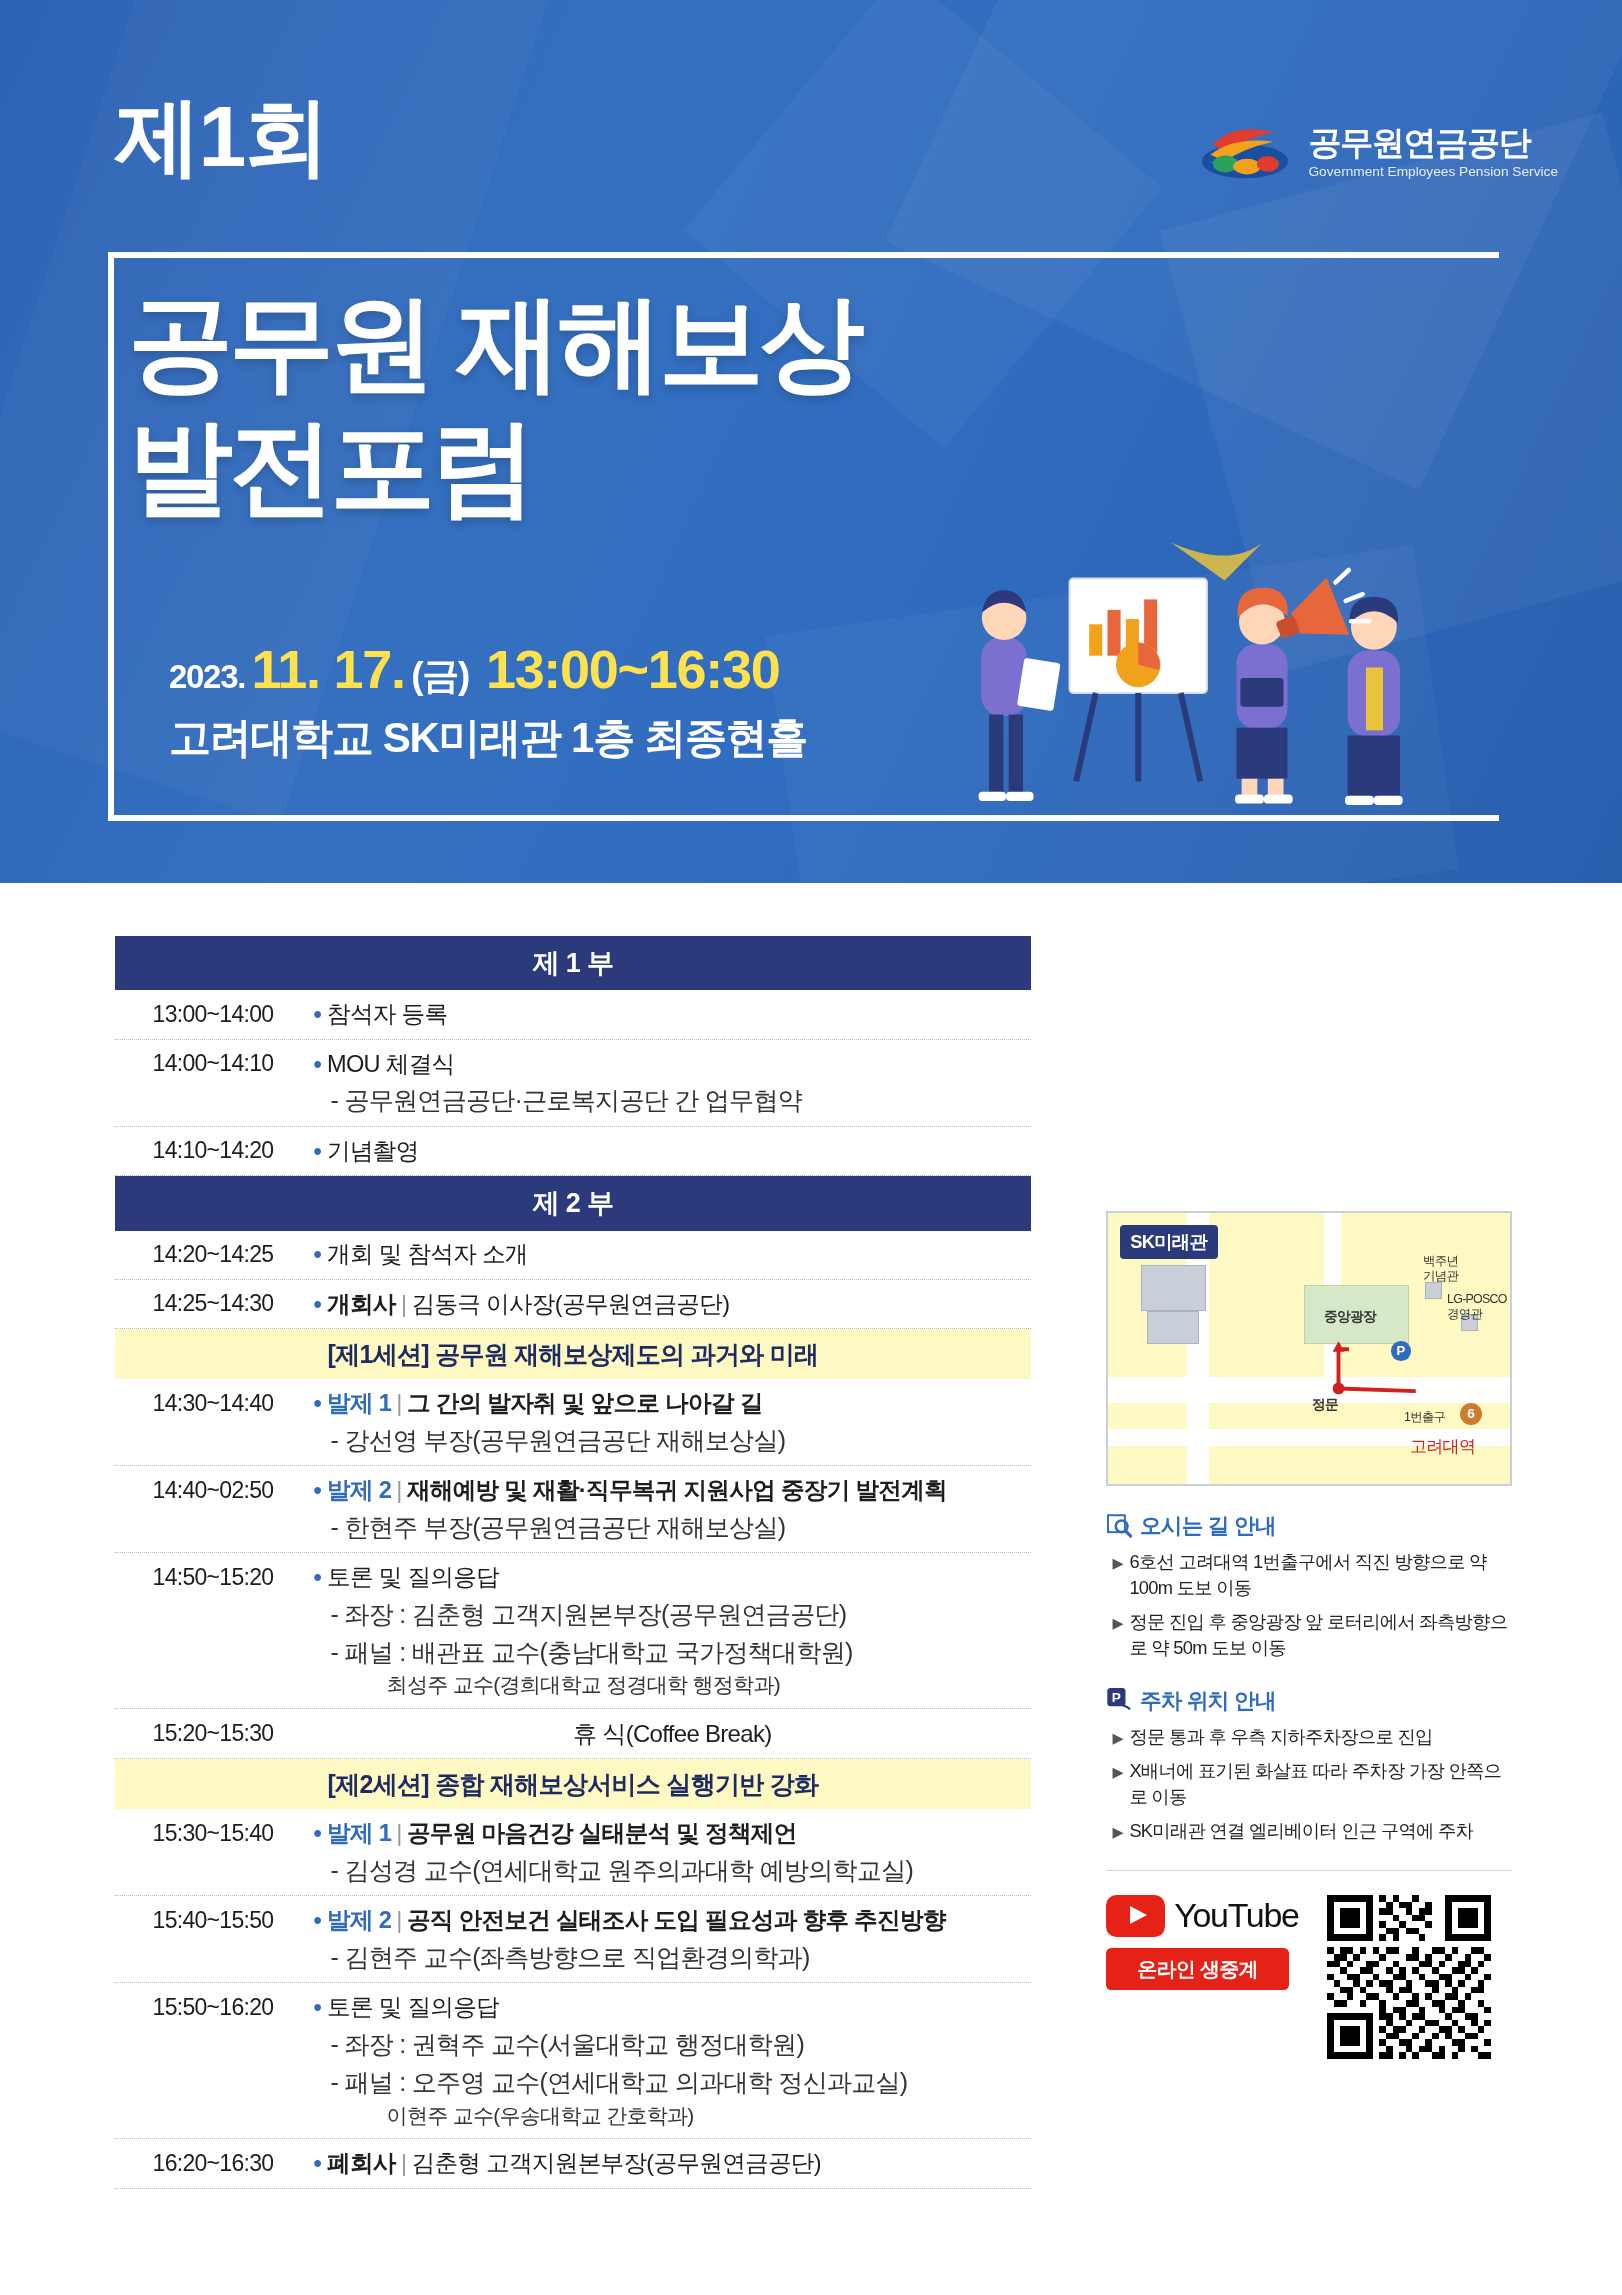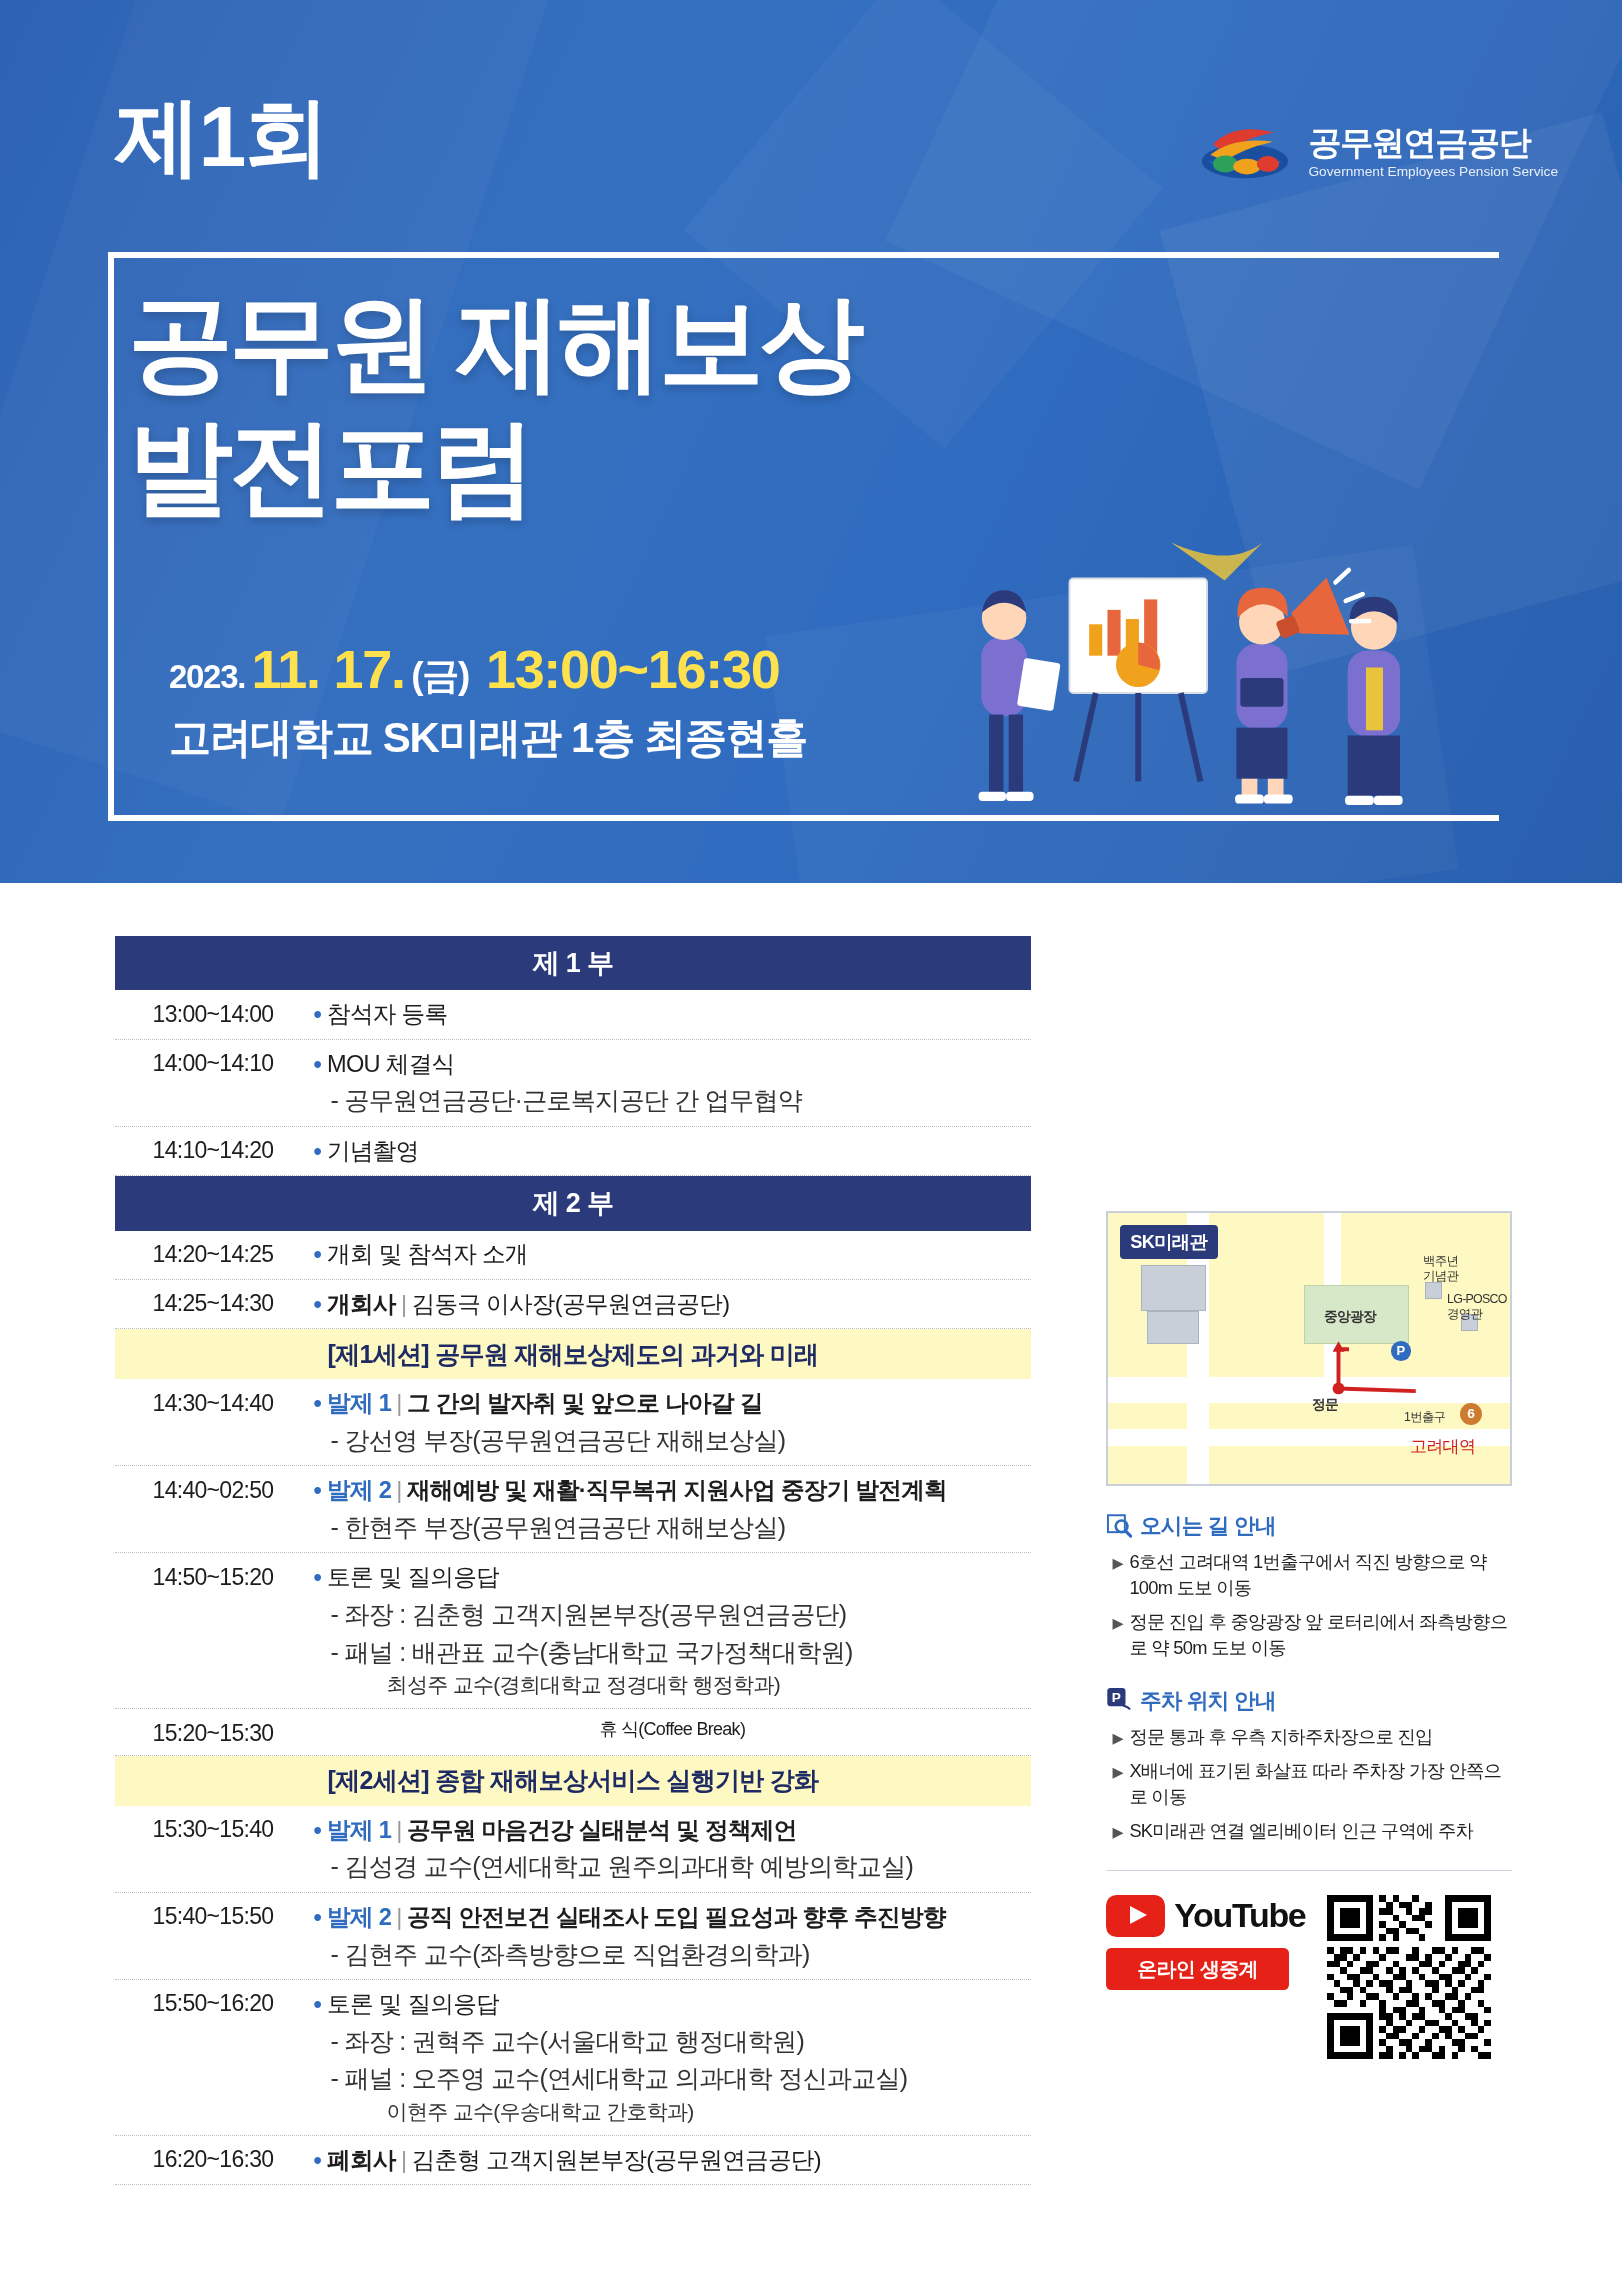--- a/index.html
+++ b/index.html
@@ -100,21 +100,21 @@
     width:196px; min-width:196px; text-align:center; font-size:23px; color:#1d1d1d; padding-top:2.6px; letter-spacing:-0.7px;
   }
   .desc { flex:1; font-size:23.6px; color:#1d1d1d; letter-spacing:-0.7px; line-height:1.38; padding-left:2.6px; }
   .desc .b { font-weight:bold; }
   .bullet::before { content:"• "; color:#2f6bbf; font-weight:bold; }
   .sub { font-size:25px; color:#333; padding-left:17px; margin-top:3.3px; letter-spacing:-0.7px;}
   .sub2 { font-size:21px; color:#333; padding-left:73px; margin-top:2px; letter-spacing:-0.7px;}
   .blue { color:#2f6bbf; font-weight:bold; }
   .sep { color:#999; margin:0 5.2px; }
   .break-row { justify-content:center; }
-  .break-txt { font-size:18px; text-align:center; width:100%; letter-spacing:-0.7px;}
+  .break-txt { font-size:24px; text-align:center; width:100%; letter-spacing:-0.7px;}
 
   
   .side { position:absolute; left:1106px; top:1211px; width:406px; }
   .map-box {
     width:406px; height:275px; border:2px solid #c9cfdb; background:#fef9c3; position:relative; overflow:hidden;
   }
   .map-label {
     position:absolute; left:11.8px; top:11.8px; background:#2b3a7a; color:#fff;
     font-size:18.3px; font-weight:bold; padding:4.6px 10.5px; border-radius:3.9px; letter-spacing:-0.7px; z-index:4;
   }
@@ -145,21 +145,21 @@
   .yt-row { display:flex; align-items:flex-start; gap:18.3px; }
   .yt-col { width:203px; }
   .yt-badge { display:flex; align-items:center; gap:9.2px; }
   .yt-icon {
     width:59px; height:42px; background:#e62117; border-radius:10.5px; position:relative;
   }
   .yt-icon::after {
     content:""; position:absolute; left:23.6px; top:11.8px;
     border-left:17px solid #fff; border-top:9.2px solid transparent; border-bottom:9.2px solid transparent;
   }
-  .yt-word { font-size:34px; font-weight:bold; color:#111; letter-spacing:-1.3px; }
+  .yt-word { font-size:34px; font-weight:normal; color:#111; letter-spacing:-1.3px; }
   .live-pill {
     margin-top:11.8px; background:#e62117; color:#fff; font-size:20px; font-weight:bold;
     text-align:center; padding:7.2px 0; border-radius:5.2px; width:183px; letter-spacing:-0.7px;
   }
   .qr { width:164px; height:164px; }
 </style>
 </head>
 <body>
 
 <div class="header">

